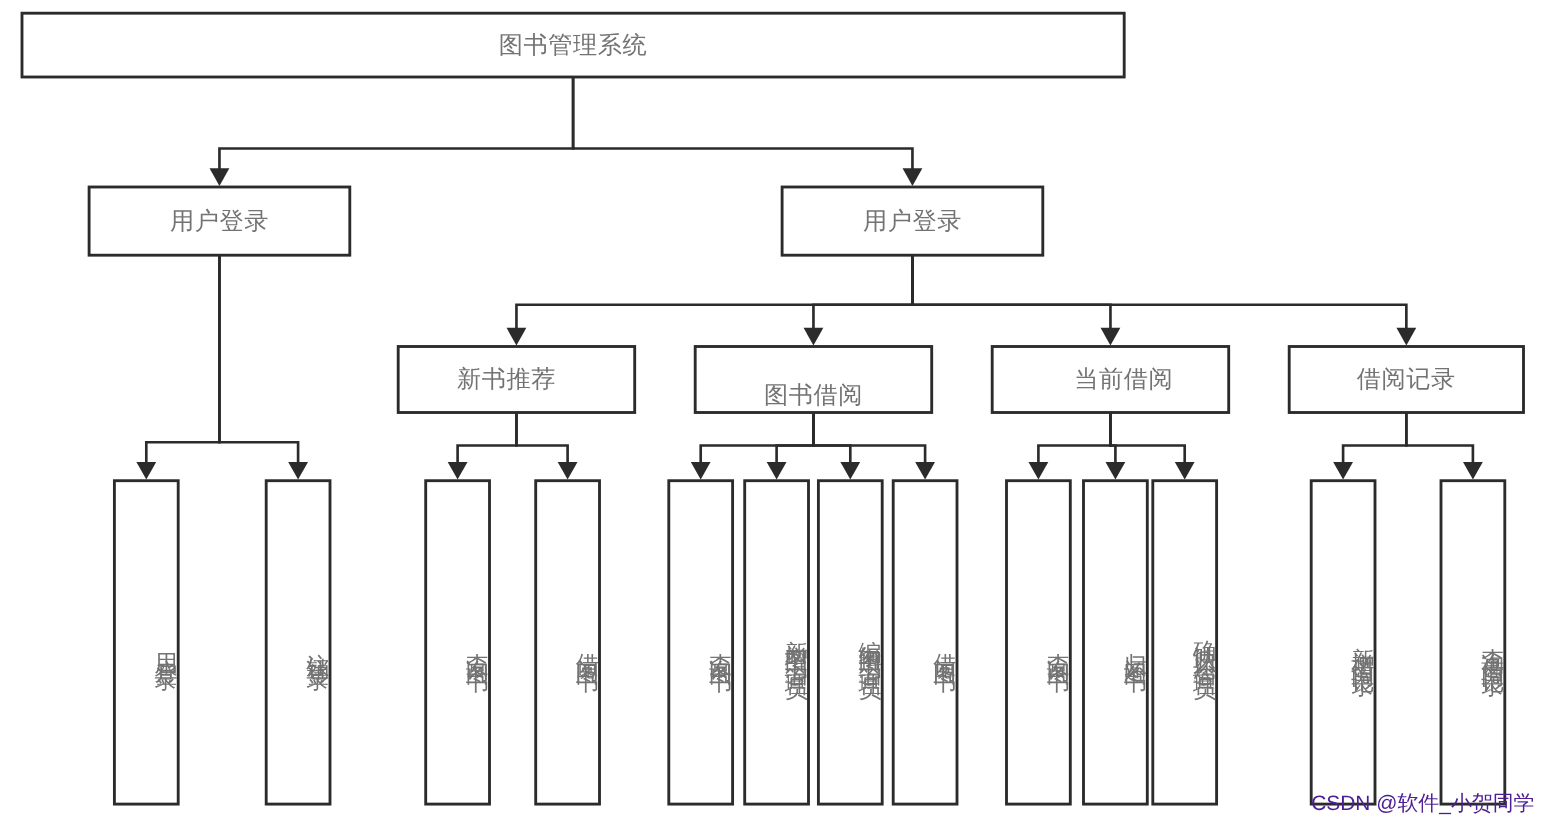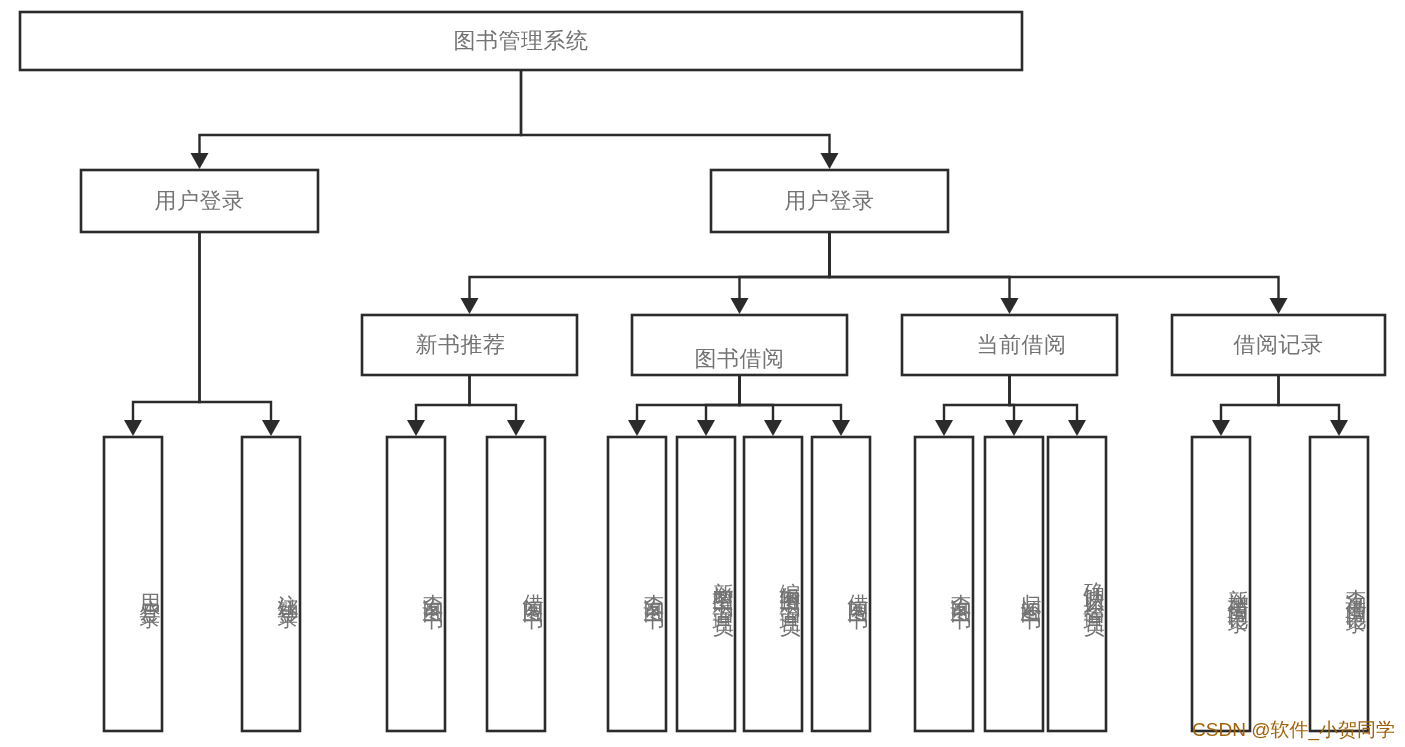--- a/index.html
+++ b/index.html
@@ -65,21 +65,21 @@
     line-height: 1.1;
     align-items: flex-start;
     justify-content: center;
     padding-top: 6px;
   }
   .watermark {
     position: absolute;
     right: 10px;
     bottom: 4px;
     font-size: 19px;
-    color: #a16207;
+    color: #4c1d95;
     font-family: "Liberation Sans", sans-serif;
     white-space: nowrap;
     pointer-events: none;
   }
 </style>
 </head>
 <body>
 
 <div id="diagram-root">
   <svg class="diagram-svg" viewBox="0 0 1405 747">

